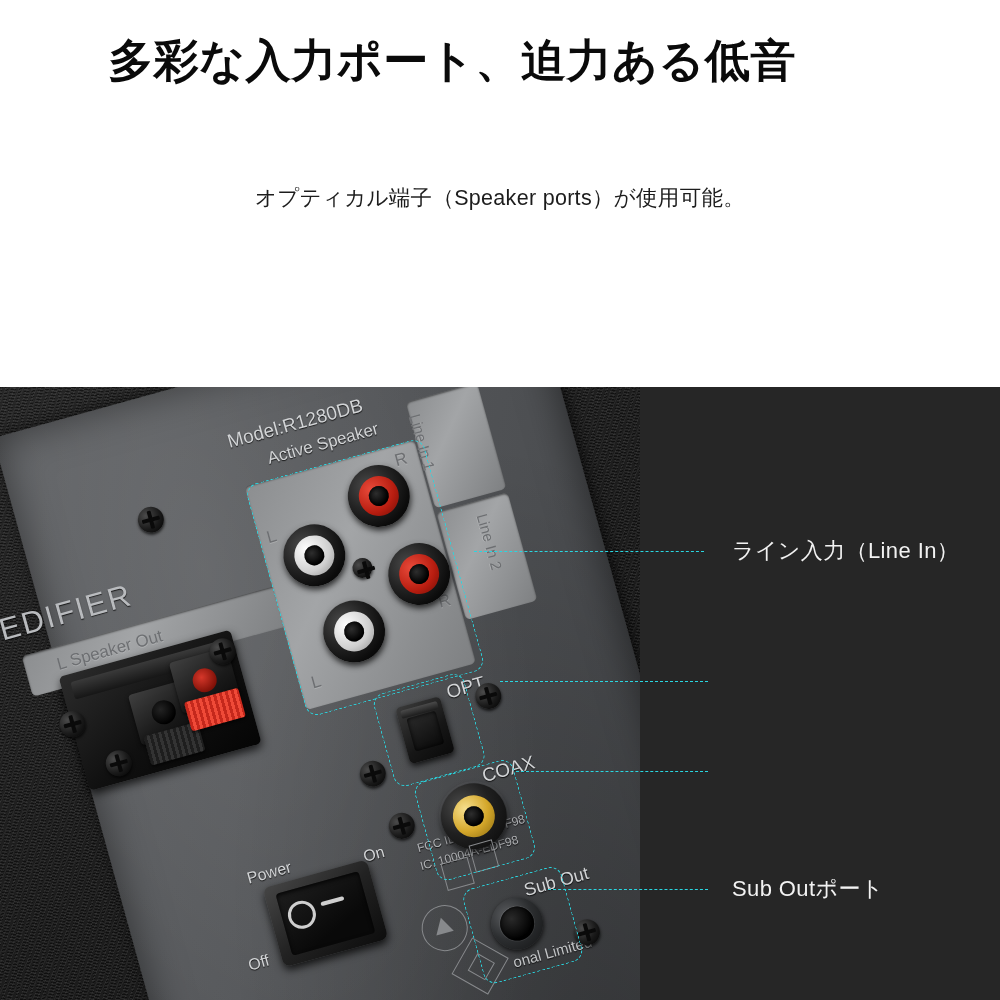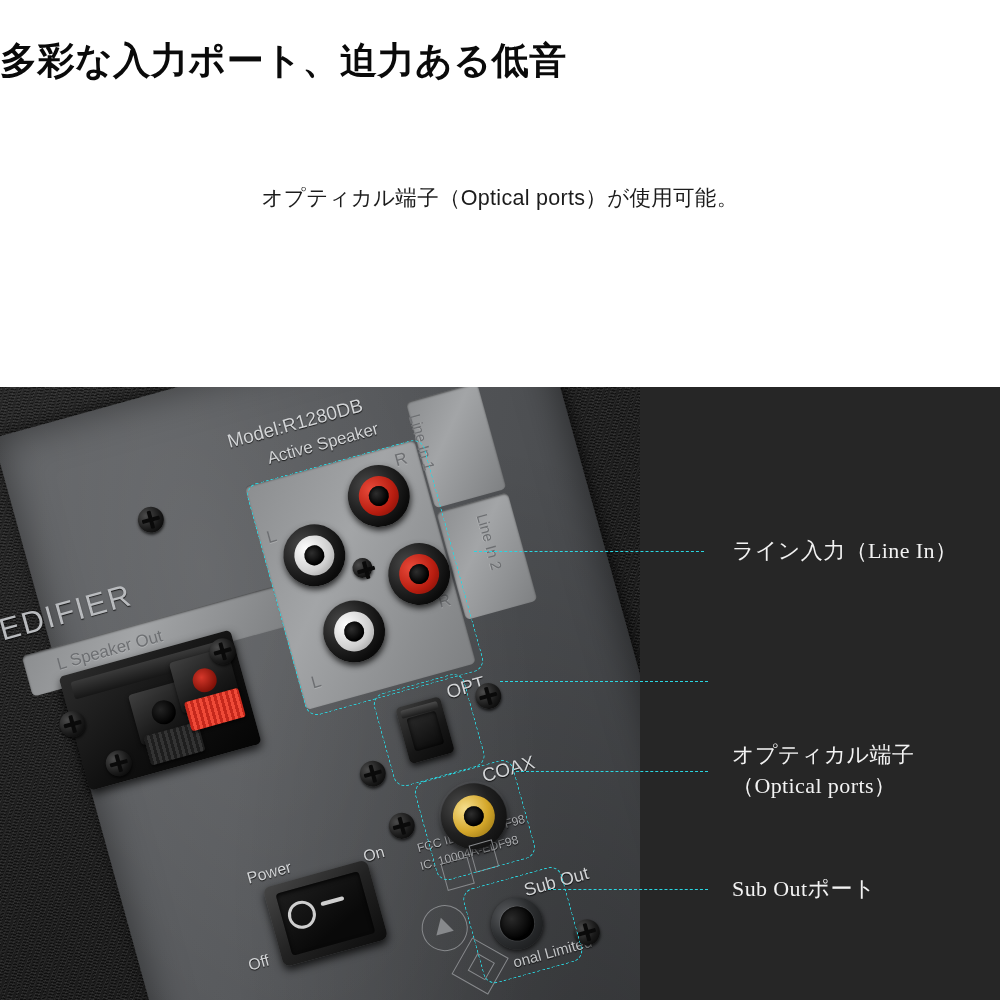--- a/index.html
+++ b/index.html
@@ -12,22 +12,22 @@
     position:relative;
   }
 
   
   .top-block{
     position:absolute;left:0;top:0;width:1000px;height:387px;
     background:#ffffff;
   }
   .headline{
     position:absolute;left:0;top:34px;width:796px;
-    text-align:left;
-    font-size:37px;
+    text-align:right;
+    font-size:45px;
     font-weight:bold;
     line-height:53px;
     letter-spacing:0.5px;
     color:#0a0a0a;
   }
   .headline .hl-line{display:block;}
 
   .subcopy{
     position:absolute;left:0;top:176px;width:1000px;
     text-align:center;
@@ -256,34 +256,34 @@
   }
 
   
   .callout{
     position:absolute;
     color:#f2f2f2;
     font-size:22px;
     line-height:31px;
     letter-spacing:0.4px;
     white-space:pre-line;
-    font-family:Liberation Serif, serif;
+    font-family:Liberation Sans, sans-serif;
   }
 </style>
 </head>
 <body>
 
 <div class="top-block">
 
   <div class="headline">
     <span class="hl-line">多彩な入力ポート、迫力ある低音</span>
   </div>
 
   <div class="subcopy">
-    <span class="sc-line">オプティカル端子（Optical ports）が使用可能。</span>
+    <span class="sc-line">オプティカル端子（Speaker ports）が使用可能。</span>
   </div>
 </div>
 
 <div class="photo-section">
 
   <div class="photo">
 
     <div class="cabinet"></div>
     <div class="wood-dark"></div>
     <div class="wood"></div>
@@ -393,17 +393,15 @@
       <div class="cbox" style="left:400px;top:540px;width:100px;height:96px;"></div>
     </div>
   </div>
 
   <div class="cline" style="left:474px;top:164px;width:230px;"></div>
   <div class="cline" style="left:500px;top:294px;width:208px;"></div>
   <div class="cline" style="left:516px;top:384px;width:192px;"></div>
   <div class="cline" style="left:548px;top:502px;width:160px;"></div>
 
   <div class="callout" style="left:732px;top:148px;">ライン入力（Line In）</div>
-  <div class="callout" style="left:732px;top:352px;">オプティカル端子
-（Optical ports）</div>
   <div class="callout" style="left:732px;top:486px;text-align:center;">Sub Outポート</div>
 
 </div>
 
 </body></html>

